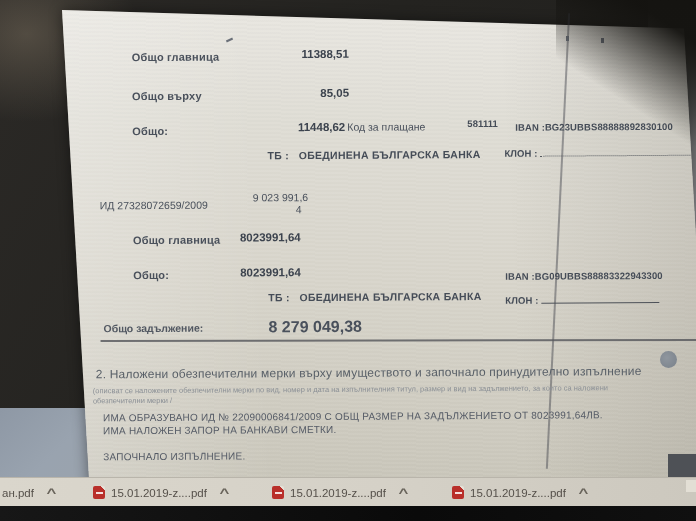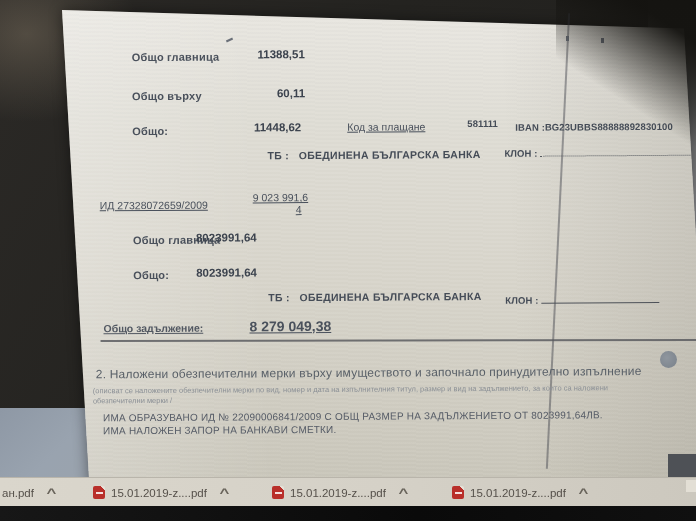--- a/index.html
+++ b/index.html
@@ -31,22 +31,22 @@
   #punch-hole{left:660px;top:351px;width:17px;height:17px;border-radius:50%;
     background:radial-gradient(circle at 40% 40%,#8f969e,#79818a);}
   #tr-shadow{left:556px;top:0;width:140px;height:175px;pointer-events:none;
     background:linear-gradient(213deg,rgba(20,19,16,0.97) 16%,rgba(20,19,16,0) 56%);}
   #bar-corner{left:668px;top:454px;width:28px;height:24px;background:#4e5156;}
   .artifact{background:#6a6f78;}
   
   #doc{left:0;top:0;width:696px;height:521px;color:#434a55;
     transform:rotate(-0.35deg);transform-origin:320px 250px;}
   .lbl{font-weight:bold;font-size:11px;letter-spacing:0.2px;color:#49505b;padding-left:38px;}
-  .val{font-weight:bold;font-size:11.5px;color:#3c434e;text-align:right;width:110px;}
-  .plain{font-size:10.5px;color:#4a515c;text-decoration:underline;}
+  .val{font-weight:bold;font-size:11.5px;color:#3c434e;text-align:right;width:110px;margin-left:44px;}
+  .plain{font-size:10.5px;color:#4a515c;}
   .small-b{font-weight:bold;font-size:9.5px;letter-spacing:0.1px;color:#454c57;}
   .bank{font-weight:bold;font-size:10.5px;letter-spacing:0.3px;color:#454c57;}
   .dotline{display:inline-block;width:150px;border-bottom:1.6px dotted #565a60;height:9px;}
   .solidline{display:inline-block;width:118px;border-bottom:1.2px solid #4d5158;height:9px;}
   #hline{left:100px;top:340px;width:596px;height:2px;background:#54555a;opacity:0.8;transform:rotate(0.25deg);}
   #sec2-title{font-size:12px;color:#596068;letter-spacing:0.2px;}
   #sec2-note{font-size:7.5px;color:#8b9096;width:520px;line-height:9.5px;}
   .para-line{font-size:10px;color:#555b66;letter-spacing:0.2px;line-height:12.8px;white-space:nowrap;}
   
   #dl-bar{left:0;top:477px;width:696px;height:29px;
@@ -73,21 +73,21 @@
 
   <div class="abs" id="page"></div>
   <div class="abs" id="crease"></div>
 
   <div class="abs" id="doc">
 
     <div class="abs lbl" style="left:95px;top:50px;">Общо главница</div>
     <div class="abs val" style="left:196px;top:48px;">11388,51</div>
 
     <div class="abs lbl" style="left:95px;top:89px;">Общо върху</div>
-    <div class="abs val" style="left:196px;top:87px;">60,11</div>
+    <div class="abs val" style="left:196px;top:87px;">85,05</div>
 
     <div class="abs lbl" style="left:95px;top:124px;">Общо:</div>
     <div class="abs val" style="left:192px;top:121px;">11448,62</div>
     <div class="abs plain" style="left:348px;top:121px;">Код за плащане</div>
     <div class="abs small-b" style="left:468px;top:119px;">581111</div>
     <div class="abs small-b" style="left:516px;top:123px;">IBAN :BG23UBBS88888892830100</div>
 
     <div class="abs bank" style="left:268px;top:149px;">
       <span>ТБ :</span>&nbsp;&nbsp;
       <span>ОБЕДИНЕНА БЪЛГАРСКА БАНКА</span>
@@ -99,40 +99,42 @@
 
     <div class="abs plain" style="left:100px;top:198px;">ИД 27328072659/2009</div>
     <div class="abs plain" style="left:253px;top:191px;">9 023 991,6</div>
     <div class="abs plain" style="left:296px;top:203px;">4</div>
 
     <div class="abs lbl" style="left:95px;top:233px;">Общо главница</div>
     <div class="abs val" style="left:196px;top:231px;text-align:left;">8023991,64</div>
 
     <div class="abs lbl" style="left:95px;top:268px;">Общо:</div>
     <div class="abs val" style="left:196px;top:266px;text-align:left;">8023991,64</div>
+    <div class="abs small-b" style="left:505px;top:272px;">IBAN :BG09UBBS88883322943300</div>
 
     <div class="abs bank" style="left:268px;top:291px;">
       <span>ТБ :</span>&nbsp;&nbsp;
       <span>ОБЕДИНЕНА БЪЛГАРСКА БАНКА</span>
     </div>
     <div class="abs small-b" style="left:505px;top:295px;">
       <span>КЛОН :</span>
       <span class="solidline"></span>
     </div>
 
     <div class="abs plain" style="left:103px;top:321px;font-weight:bold;color:#525862;">Общо задължение:</div>
-    <div class="abs plain" style="left:249px;top:318px;font-weight:bold;font-size:14px;">8 279 049,38</div>
+    <div class="abs plain" style="left:268px;top:318px;font-weight:bold;font-size:16px;">8 279 049,38</div>
 
     <div class="abs" id="hline"></div>
 
     <div class="abs" id="sec2-title" style="left:95px;top:366px;">2. Наложени обезпечителни мерки върху имуществото и започнало принудително изпълнение</div>
     <div class="abs" id="sec2-note" style="left:92px;top:385px;">(описват се наложените обезпечителни мерки по вид, номер и дата на изпълнителния титул, размер и вид на задължението, за които са наложени обезпечителни мерки /</div>
 
     <div class="abs para-line" style="left:102px;top:411px;">ИМА ОБРАЗУВАНО ИД № 22090006841/2009 С ОБЩ РАЗМЕР НА ЗАДЪЛЖЕНИЕТО ОТ 8023991,64ЛВ.</div>
     <div class="abs para-line" style="left:102px;top:424px;">ИМА НАЛОЖЕН ЗАПОР НА БАНКАВИ СМЕТКИ.</div>
+    <div class="abs para-line" style="left:102px;top:450px;">ЗАПОЧНАЛО ИЗПЪЛНЕНИЕ.</div>
   </div>
 
   <div class="abs artifact" style="left:226px;top:39px;width:7px;height:2px;transform:rotate(-25deg);"></div>
   <div class="abs artifact" style="left:566px;top:36px;width:3px;height:5px;"></div>
   <div class="abs artifact" style="left:601px;top:38px;width:3px;height:5px;"></div>
 
   <div class="abs" id="punch-hole"></div>
   <div class="abs" id="tr-shadow"></div>
   <div class="abs" id="bar-corner"></div>
 

